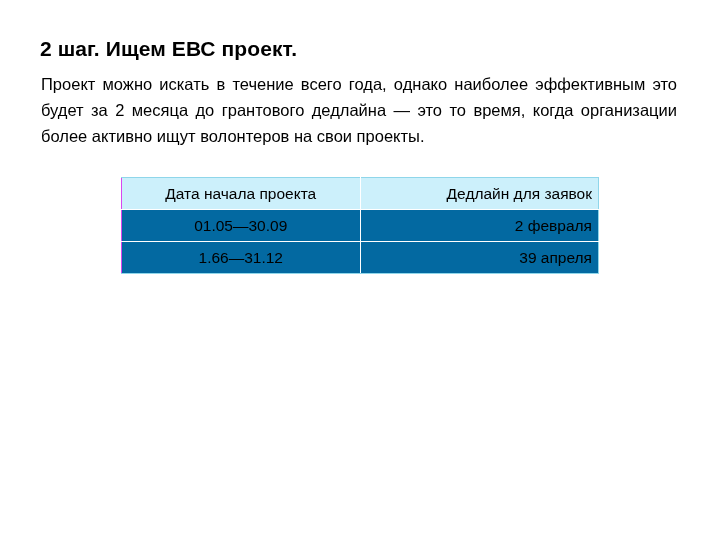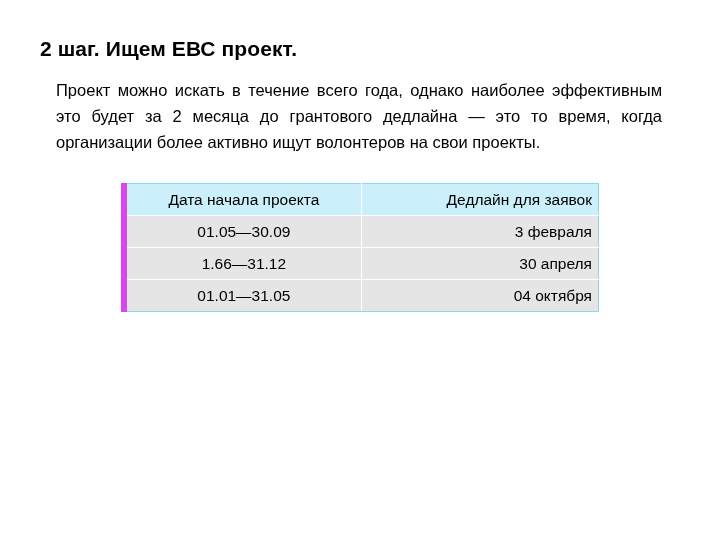--- a/index.html
+++ b/index.html
@@ -26,50 +26,50 @@
     font-weight: bold;
     line-height: 1.2;
     margin: 8px 0 10px 0;
     letter-spacing: 0.1px;
   }
   .body-text {
     font-size: 16.5px;
     line-height: 1.58;
     text-align: justify;
     text-justify: inter-word;
-    margin: 16px;
+    margin: 1px;
     padding-right: 2px;
   }
   .body-text p {
     margin: 0;
   }
   .table-wrap {
     margin-top: 28px;
     display: flex;
     justify-content: center;
   }
   table.data-table {
     border-collapse: collapse;
     width: 478px;
     table-layout: fixed;
   }
   table.data-table td {
-    background: #e5e5e5;
+    background: #0369a1;
     border: 1px solid #ffffff;
     height: 31px;
     font-size: 15.5px;
     text-align: center;
     vertical-align: middle;
     padding: 0 6px;
   }
   table.data-table tr.header-row td {
     background: #ccf0fb;
   }
   table.data-table td.col-left {
-    border-left: 6px solid #d946ef;
+    border-left: 1px solid #d946ef;
   }
   table.data-table td.col-right {
     border-right: 1px solid #8fd6ea;
     text-align: right;
   }
   table.data-table tr:first-child td {
     border-top: 1px solid #8fd6ea;
   }
   table.data-table tr:last-child td {
     border-bottom: 1px solid #8fd6ea;
@@ -88,27 +88,23 @@
 
   <div class="table-wrap">
     <table class="data-table">
       <tbody>
         <tr class="header-row">
           <td class="col-left">Дата начала проекта</td>
           <td class="col-right">Дедлайн для заявок</td>
         </tr>
         <tr>
           <td class="col-left">01.05—30.09</td>
-          <td class="col-right">3 февраля</td>
+          <td class="col-right">2 февраля</td>
         </tr>
         <tr>
           <td class="col-left">1.66—31.12</td>
-          <td class="col-right">30 апреля</td>
-        </tr>
-        <tr>
-          <td class="col-left">01.01—31.05</td>
-          <td class="col-right">04 октября</td>
+          <td class="col-right">39 апреля</td>
         </tr>
       </tbody>
     </table>
   </div>
 
 </div>
 
 </body></html>

